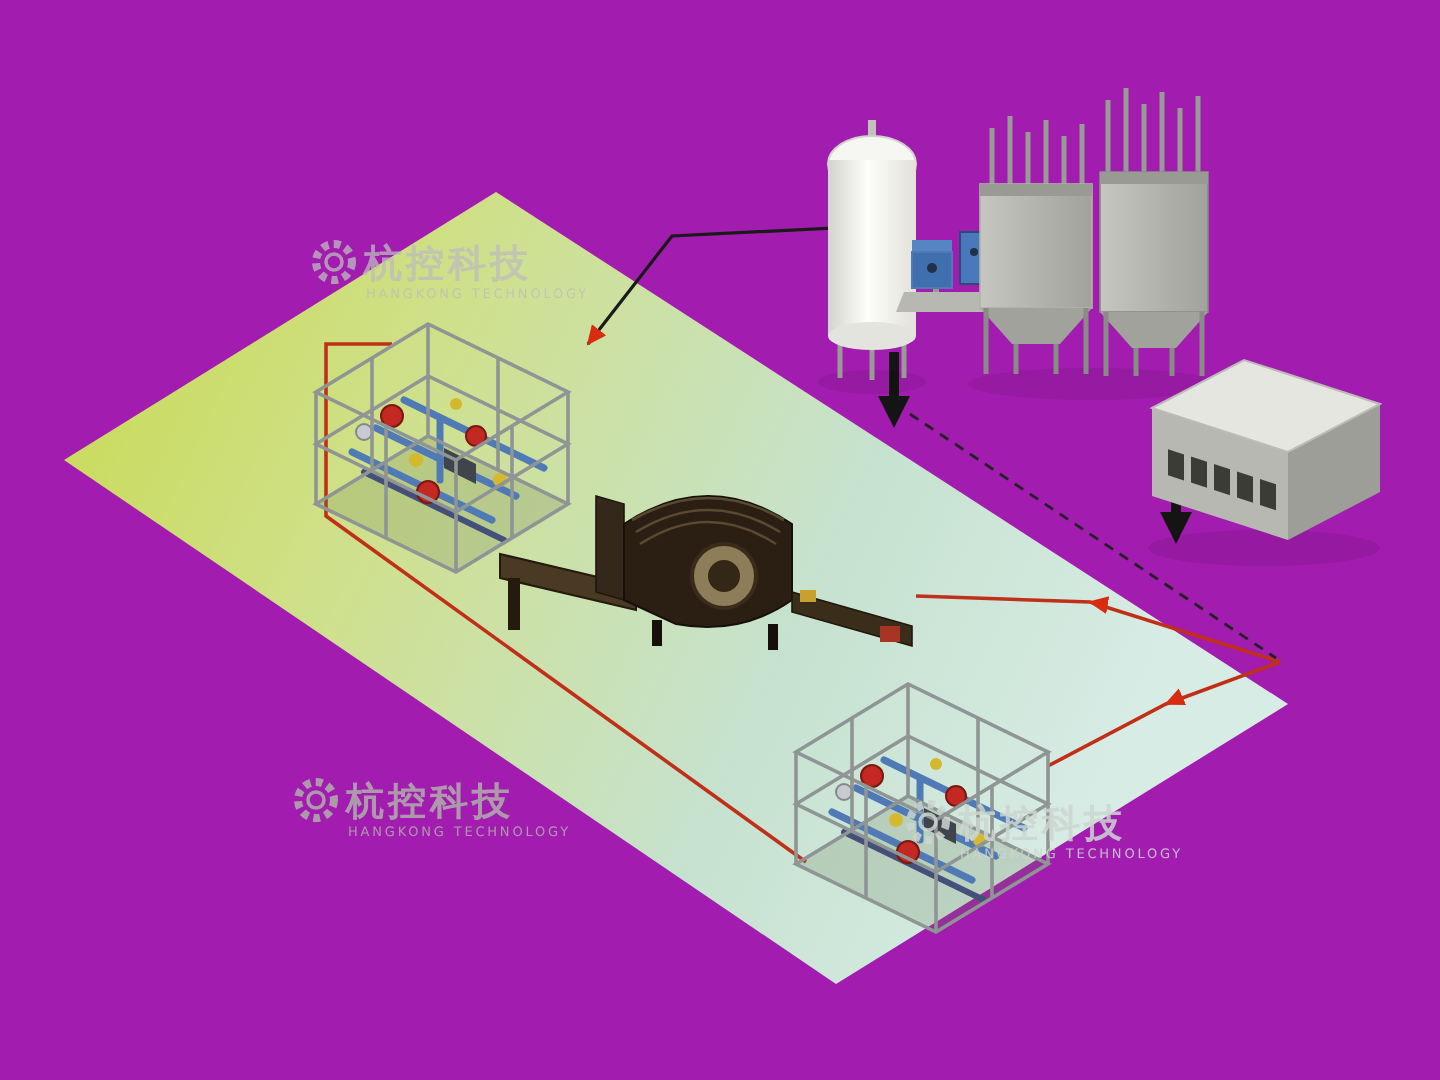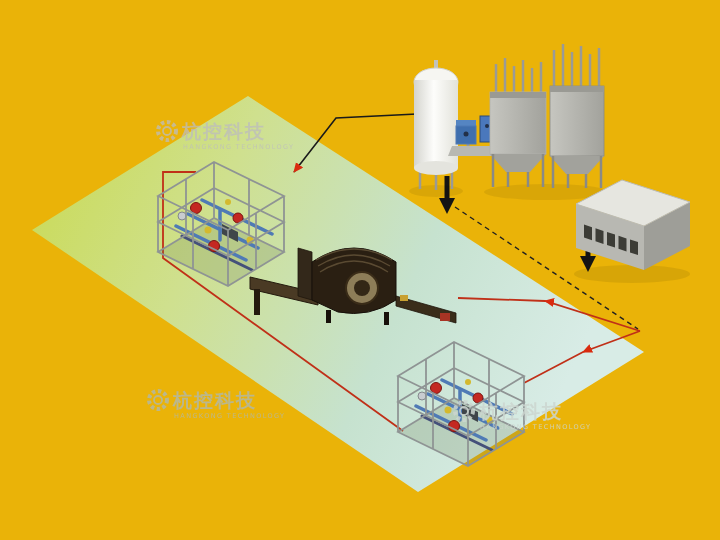--- a/index.html
+++ b/index.html
@@ -1,16 +1,16 @@
 <!DOCTYPE html>
 <html><head>
 <meta charset="utf-8">
 <style>
   html,body{margin:0;padding:0;background:#ffffff;font-family:"DejaVu Sans","Liberation Sans",sans-serif;}
-  .stage{position:relative;width:720px;height:540px;background:#eab308;overflow:hidden;}
+  .stage{position:relative;width:720px;height:540px;background:#a21caf;overflow:hidden;}
   svg{position:absolute;left:0;top:0;}
   .wm-cn{font-size:19px;font-weight:bold;letter-spacing:2px;font-family:"DejaVu Sans",sans-serif;}
   .wm-en{font-size:6.5px;letter-spacing:1.4px;font-family:"DejaVu Sans",sans-serif;}
 </style>
 </head>
 <body>
 
 <div class="stage">
 <svg width="720" height="540" viewBox="0 0 720 540">
   <defs>

